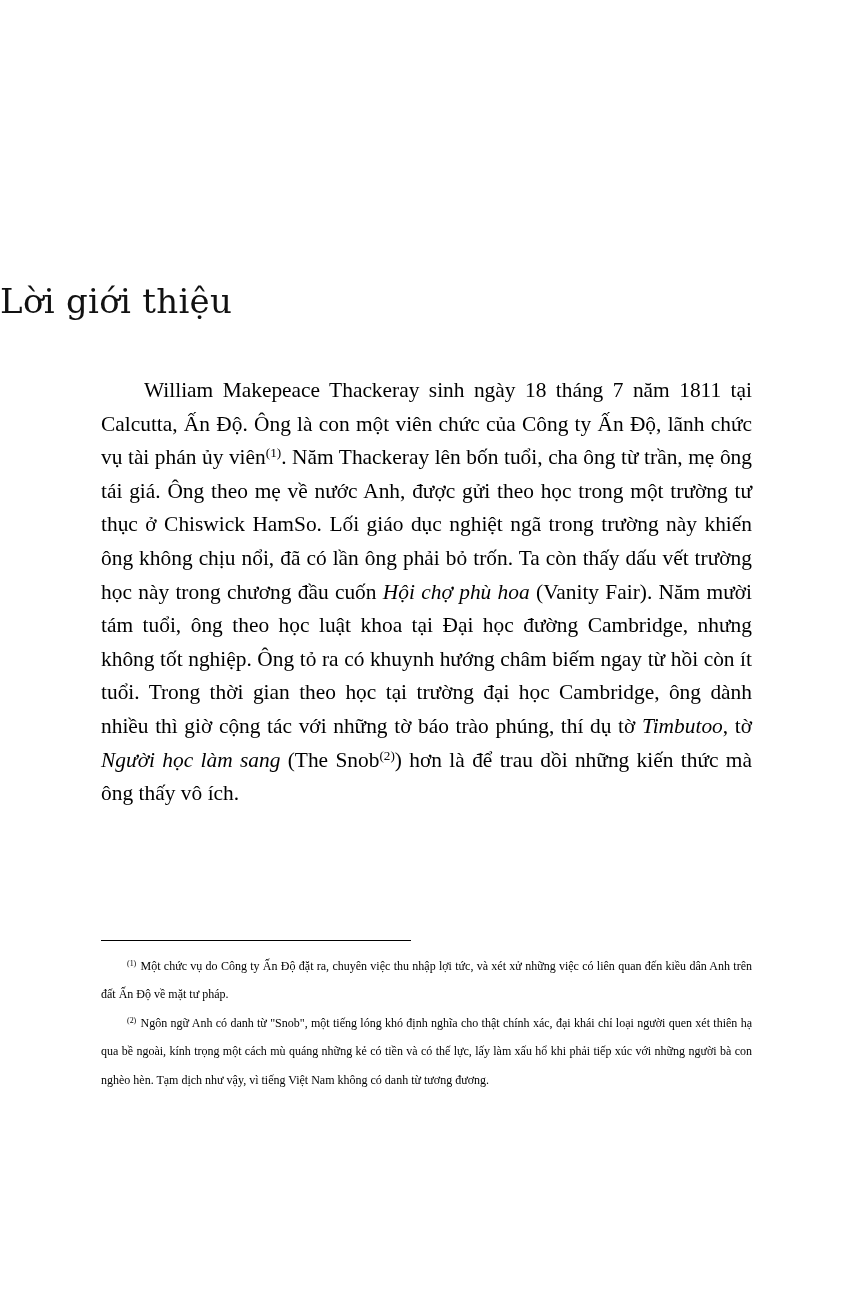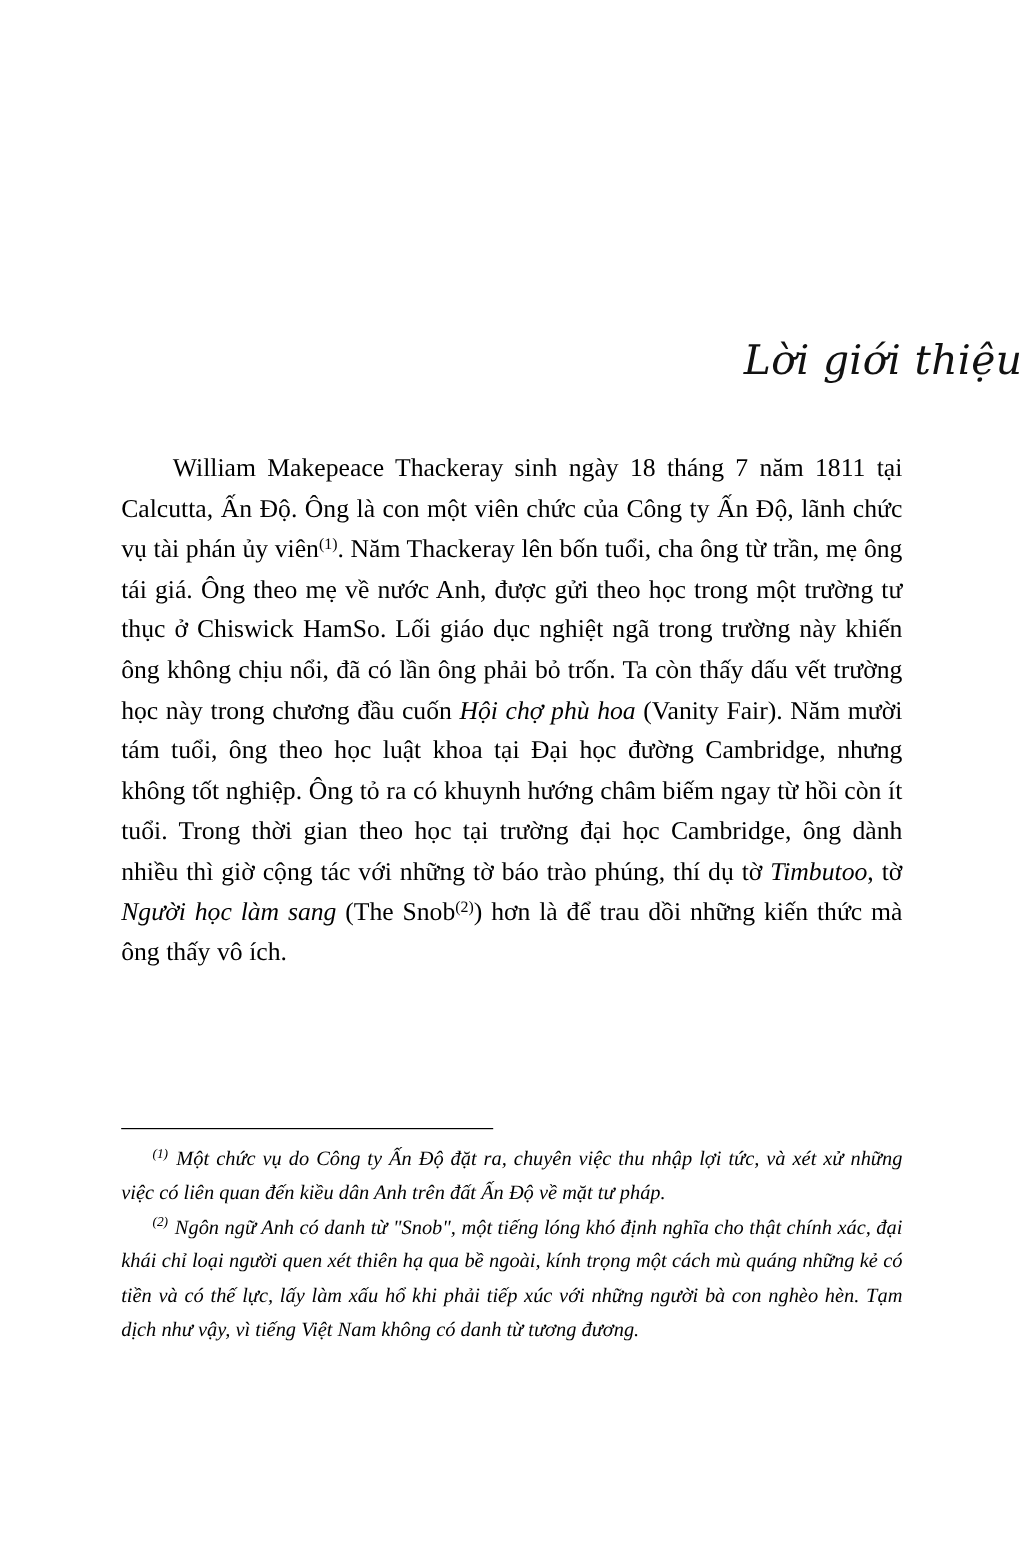--- a/index.html
+++ b/index.html
@@ -24,28 +24,27 @@
     width: 852px;
     height: 1292px;
   }
 
   
   .chapter-title {
     position: absolute;
     left: 0;
     top: 256px;
     width: 852px;
-    text-align: right;
+    text-align: left;
     font-family: "DejaVu Serif", "Liberation Serif", serif;
     font-size: 34px;
     font-weight: 400;
     letter-spacing: 0.3px;
     line-height: 44px;
     color: #111111;
-    font-style: italic;
   }
 
   
   .body-block {
     position: absolute;
     left: 101px;
     top: 374px;
     width: 651px;
   }
 
@@ -87,25 +86,24 @@
     position: absolute;
     left: 101px;
     top: 952px;
     width: 651px;
   }
 
   .fn {
     margin: 0;
     text-align: justify;
     text-justify: inter-word;
-    font-size: 17px;
+    font-size: 12px;
     line-height: 28.4px;
     text-indent: 26px;
     hyphens: none;
-    font-style: italic;
   }
 
   .fn sup.fnmark {
     font-size: 0.66em;
     vertical-align: 0.5em;
     line-height: 0;
     margin-right: 1px;
   }
 </style>
 </head>

